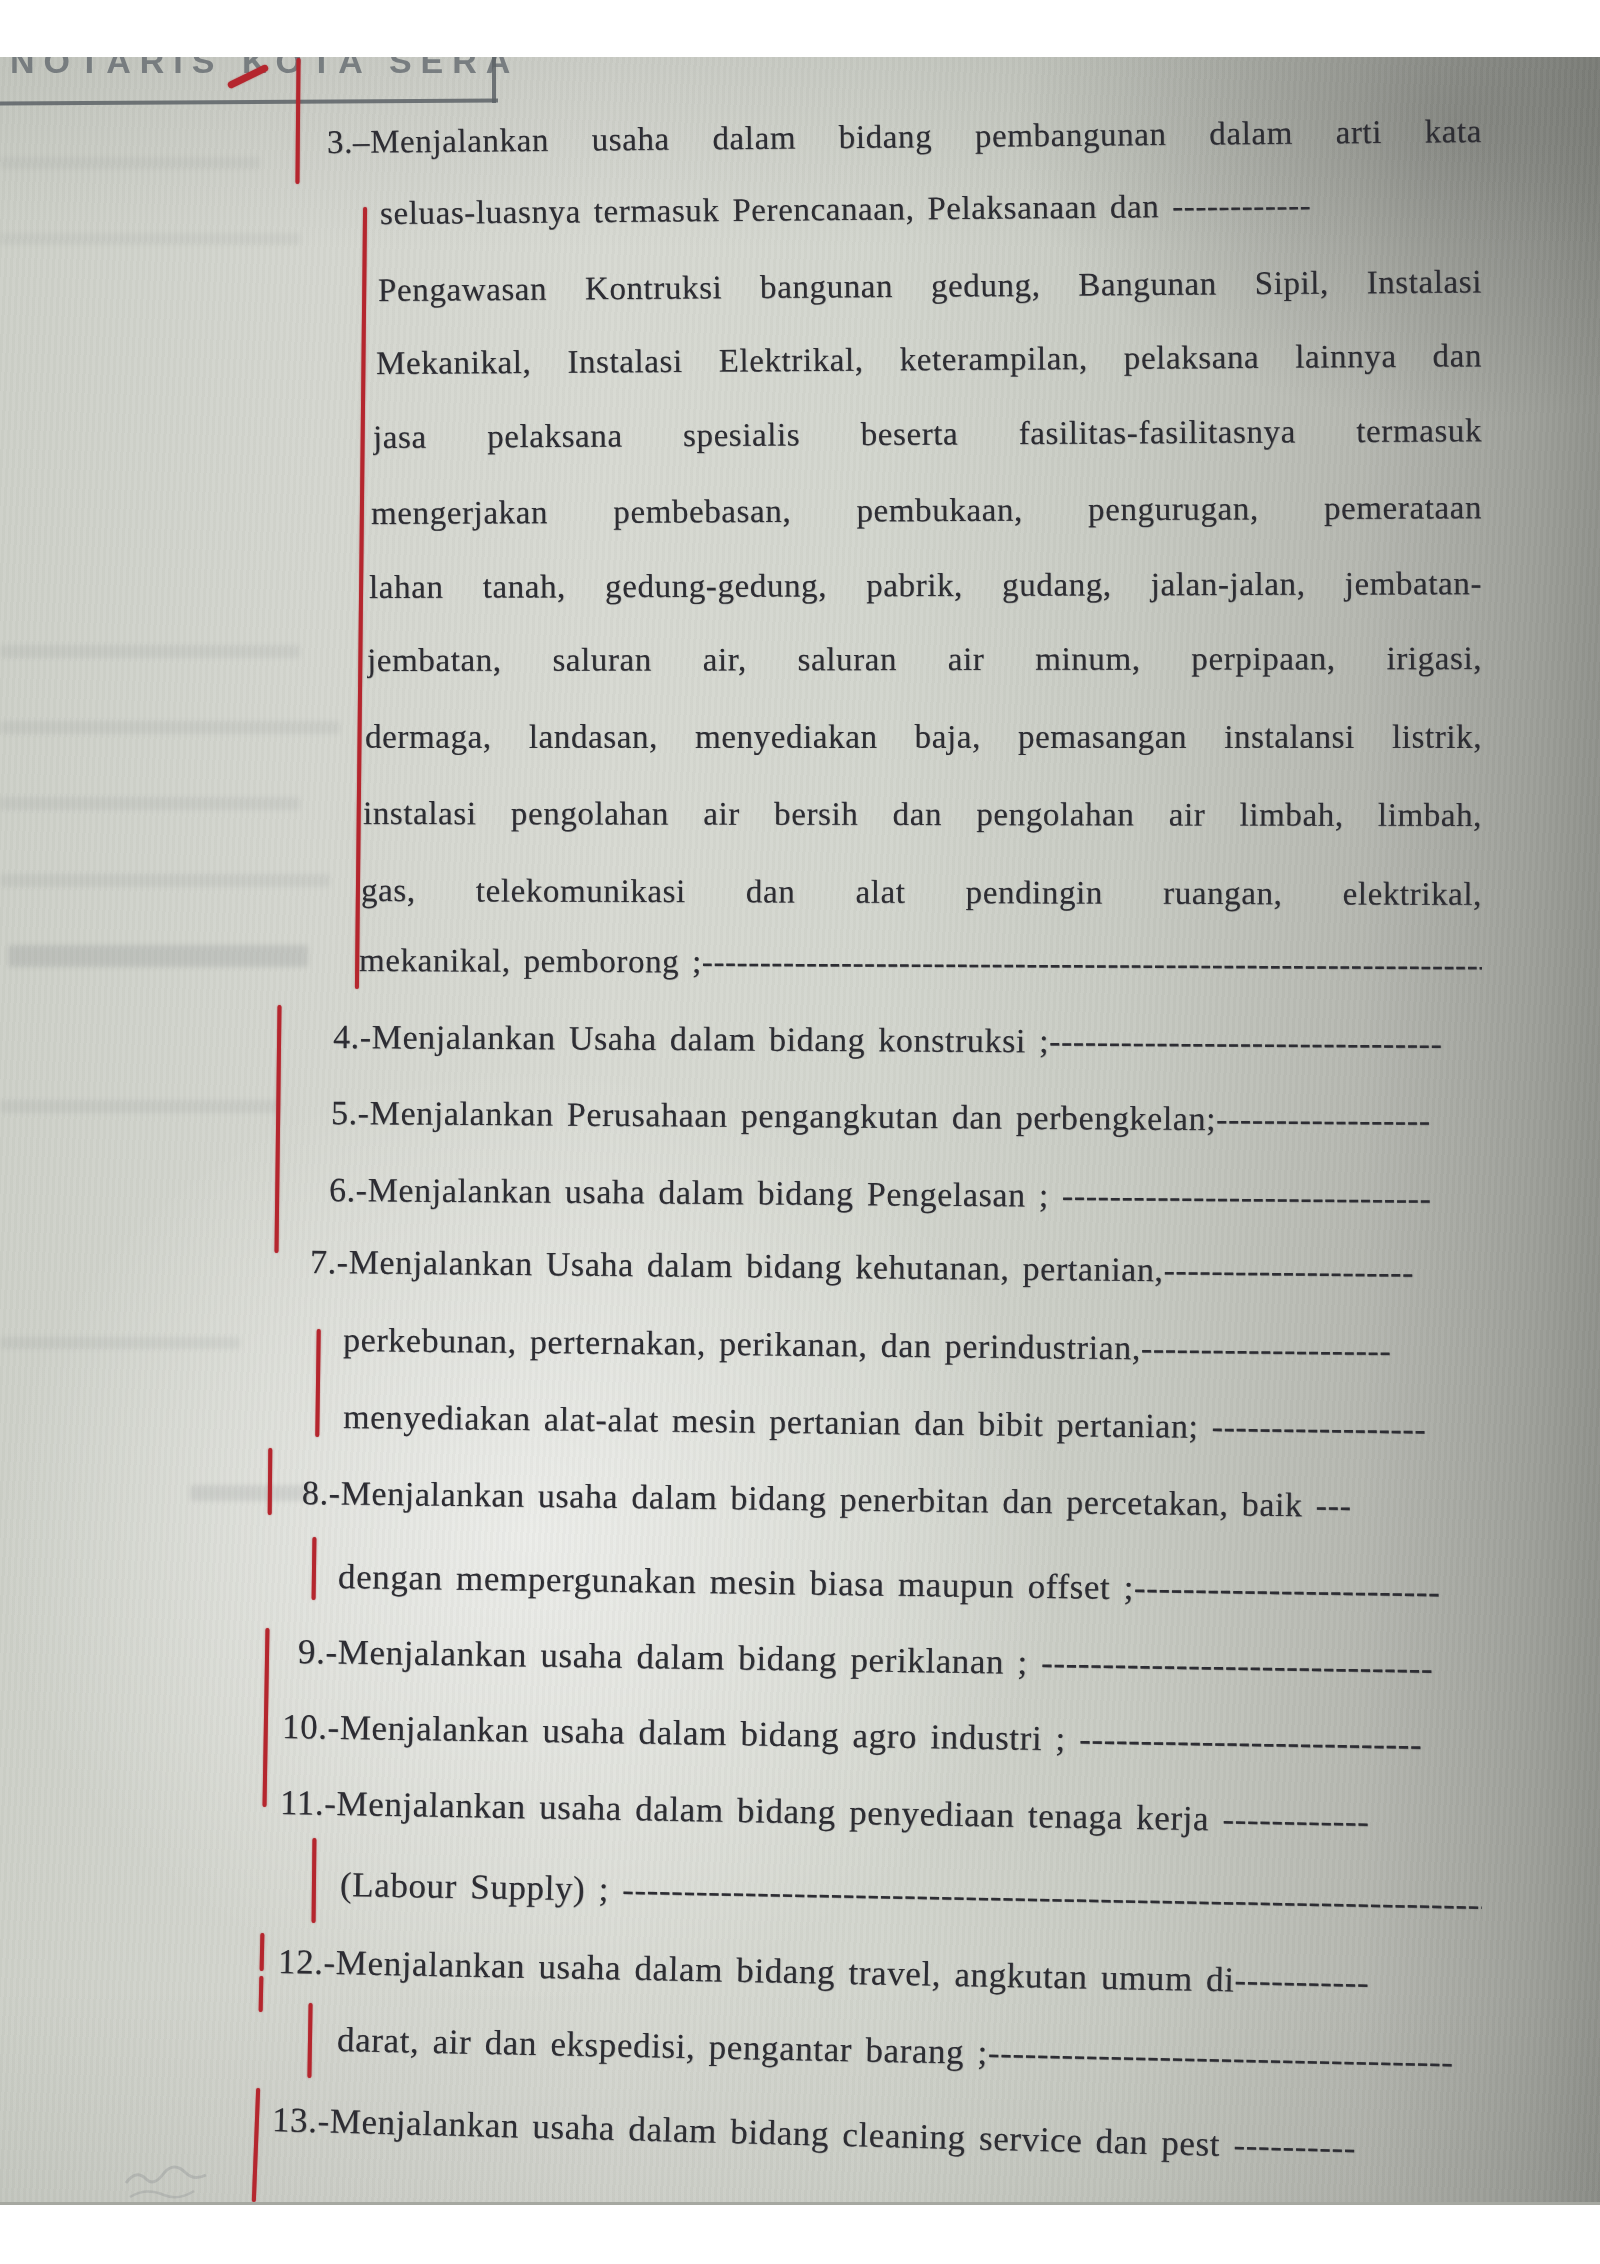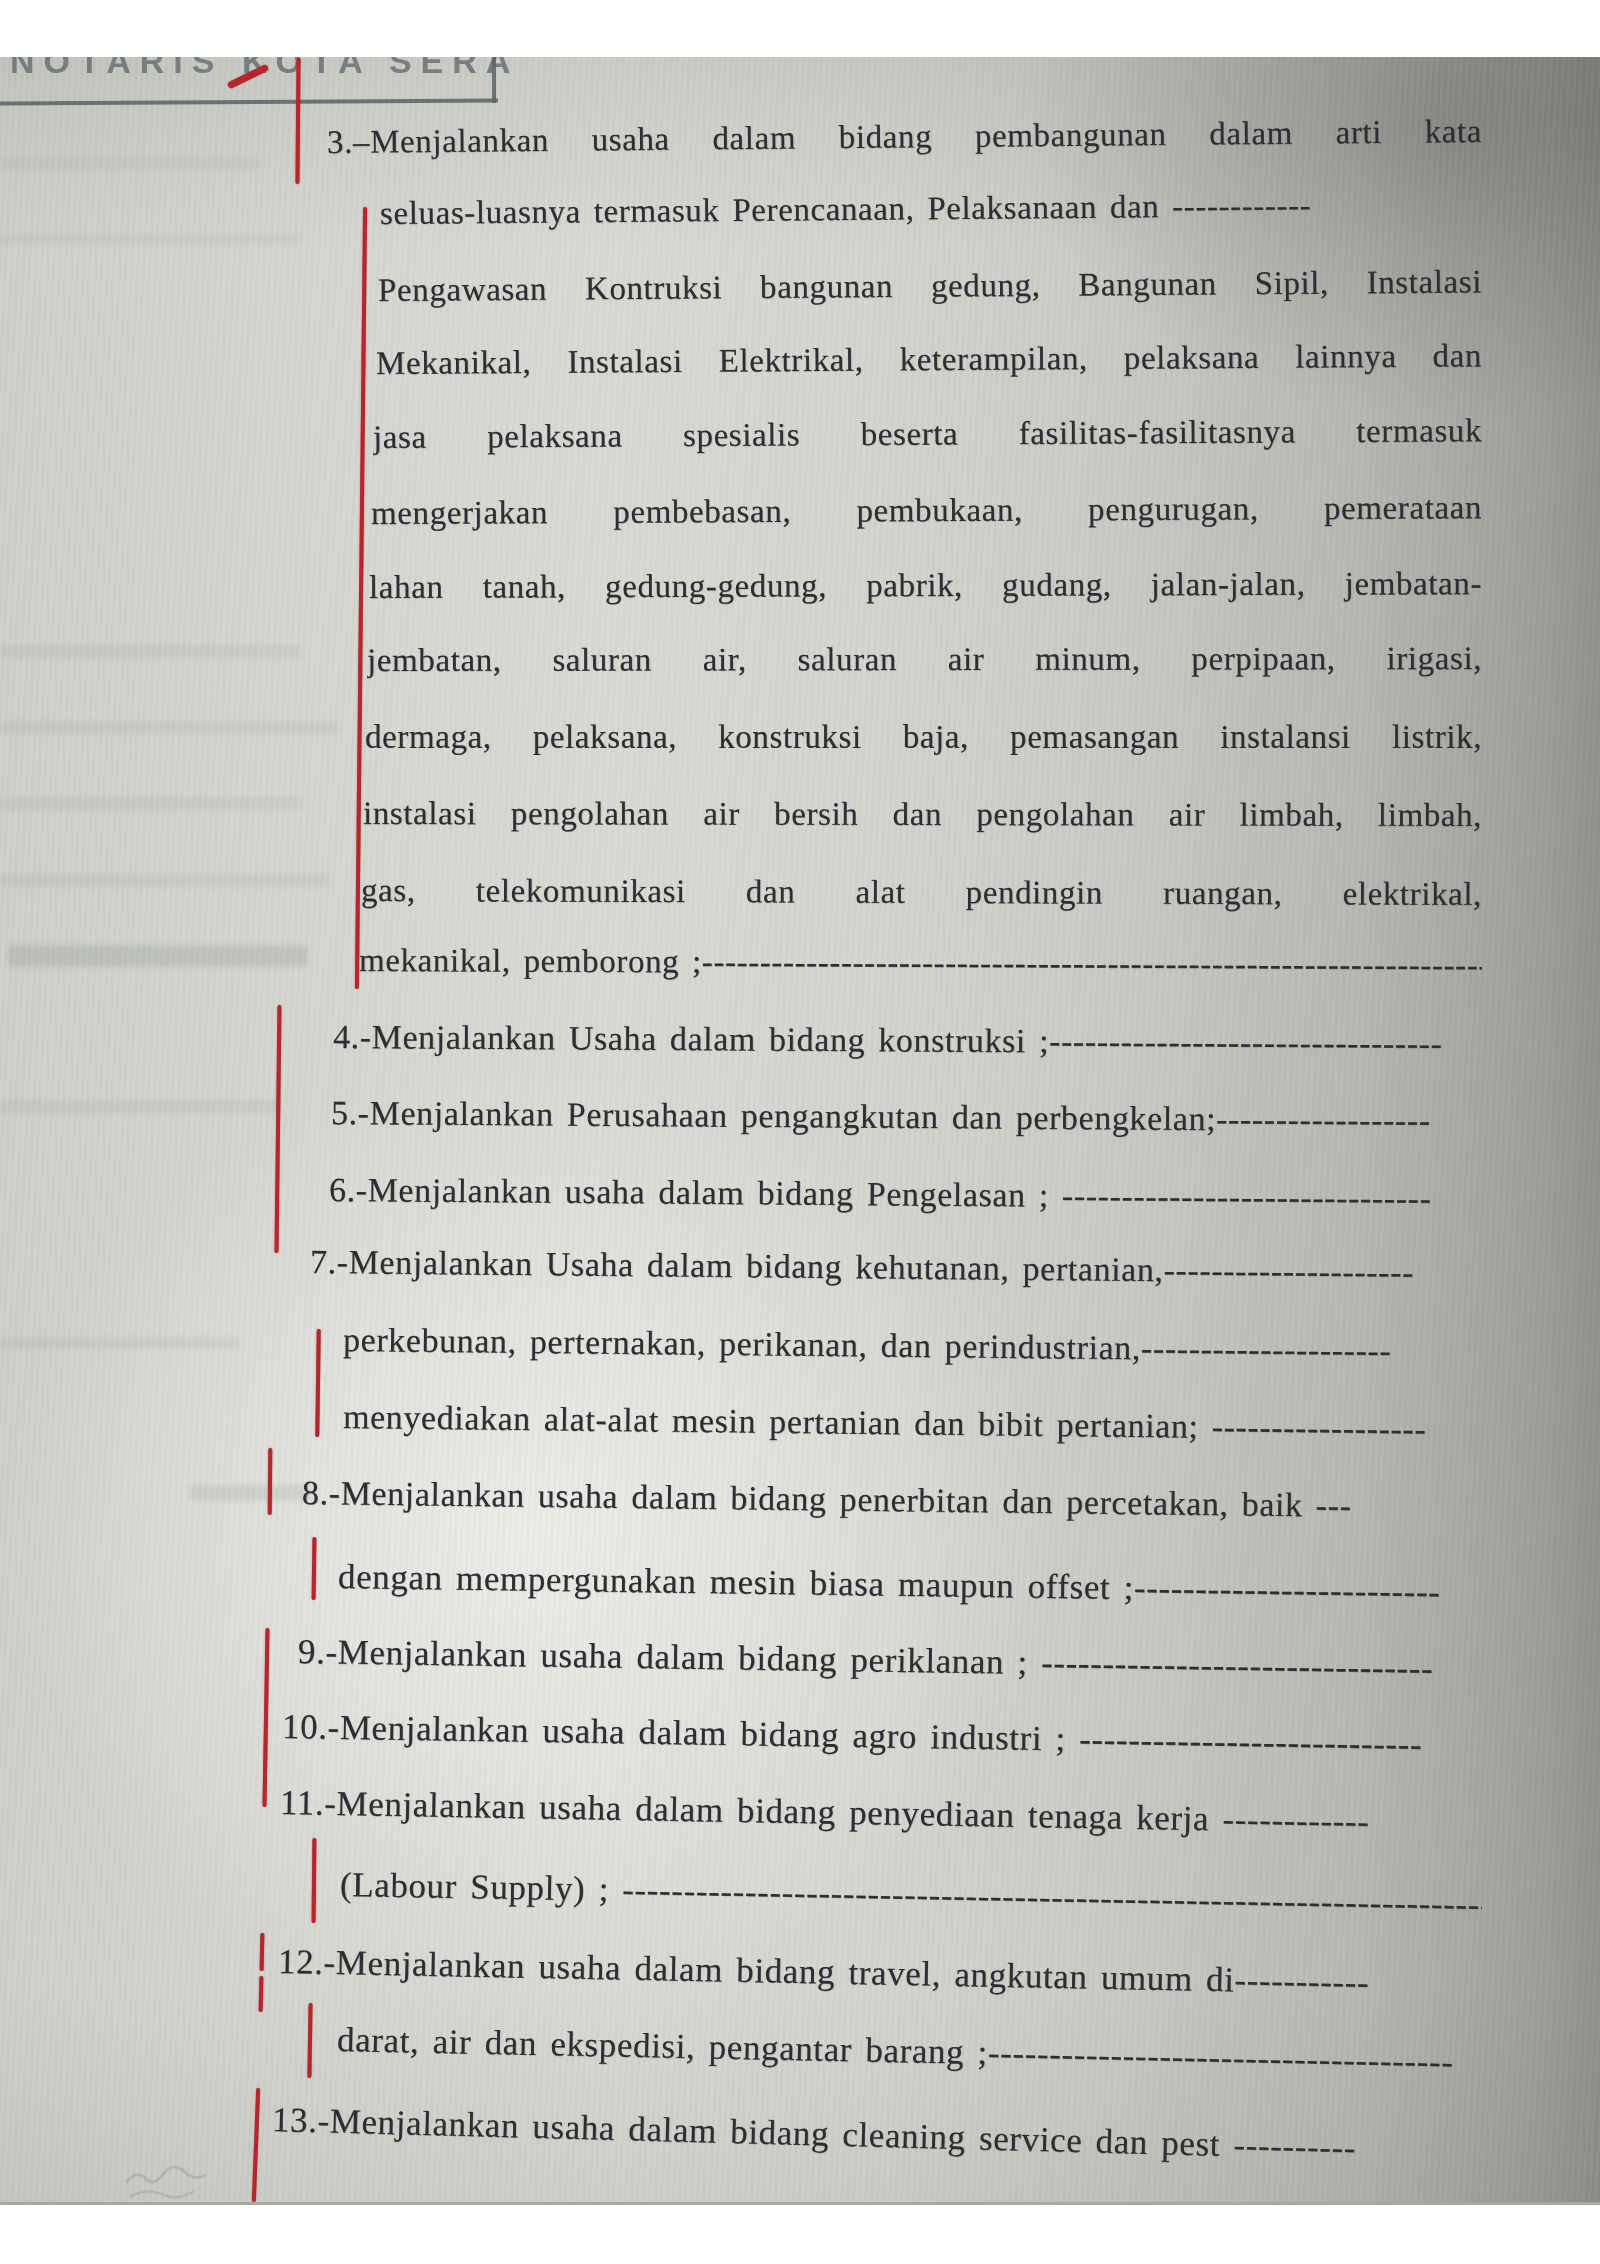--- a/index.html
+++ b/index.html
@@ -70,21 +70,21 @@
   </svg>
 
   <div class="ln s1 j" style="top:59px;  left:327px;width:1155px;transform:rotate(-0.55deg);">3.–Menjalankan usaha dalam bidang pembangunan dalam arti kata</div>
   <div class="ln s1" style="top:130px; left:380px;width:1102px;transform:rotate(-0.5deg);">seluas-luasnya termasuk Perencanaan, Pelaksanaan dan ------------</div>
   <div class="ln s1 j" style="top:207px; left:378px;width:1104px;transform:rotate(-0.45deg);">Pengawasan Kontruksi bangunan gedung, Bangunan Sipil, Instalasi</div>
   <div class="ln s1 j" style="top:280px; left:376px;width:1106px;transform:rotate(-0.4deg);">Mekanikal, Instalasi Elektrikal, keterampilan, pelaksana lainnya dan</div>
   <div class="ln s1 j" style="top:354px; left:373px;width:1109px;transform:rotate(-0.35deg);">jasa pelaksana spesialis beserta fasilitas-fasilitasnya termasuk</div>
   <div class="ln s1 j" style="top:430px; left:371px;width:1111px;transform:rotate(-0.3deg);">mengerjakan pembebasan, pembukaan, pengurugan, pemerataan</div>
   <div class="ln s1 j" style="top:504px; left:369px;width:1113px;transform:rotate(-0.2deg);">lahan tanah, gedung-gedung, pabrik, gudang, jalan-jalan, jembatan-</div>
   <div class="ln s1 j" style="top:577px; left:367px;width:1115px;transform:rotate(-0.1deg);">jembatan, saluran air, saluran air minum, perpipaan, irigasi,</div>
-  <div class="ln s1 j" style="top:654px; left:365px;width:1117px;transform:rotate(0deg);">dermaga, pelaksana, konstruksi baja, pemasangan instalansi listrik,</div>
+  <div class="ln s1 j" style="top:654px; left:365px;width:1117px;transform:rotate(0deg);">dermaga, landasan, menyediakan baja, pemasangan instalansi listrik,</div>
   <div class="ln s1 j" style="top:730px; left:363px;width:1119px;transform:rotate(0.1deg);">instalasi pengolahan air bersih dan pengolahan air limbah, limbah,</div>
   <div class="ln s1 j" style="top:807px; left:361px;width:1121px;transform:rotate(0.2deg);">gas, telekomunikasi dan alat pendingin ruangan, elektrikal,</div>
   <div class="ln s1" style="top:877px; left:359px;width:1123px;transform:rotate(0.25deg);">mekanikal, pemborong ;--------------------------------------------------------------------</div>
   <div class="ln s2" style="top:954px; left:333px;width:1149px;transform:rotate(0.35deg);">4.-Menjalankan Usaha dalam bidang konstruksi ;---------------------------------</div>
   <div class="ln s2" style="top:1030px;left:331px;width:1151px;transform:rotate(0.4deg);">5.-Menjalankan Perusahaan pengangkutan dan perbengkelan;------------------</div>
   <div class="ln s2" style="top:1107px;left:329px;width:1153px;transform:rotate(0.45deg);">6.-Menjalankan usaha dalam bidang Pengelasan ; -------------------------------</div>
   <div class="ln s2" style="top:1179px;left:310px;width:1172px;transform:rotate(0.55deg);">7.-Menjalankan Usaha dalam bidang kehutanan, pertanian,---------------------</div>
   <div class="ln s2" style="top:1257px;left:343px;width:1139px;transform:rotate(0.6deg);">perkebunan, perternakan, perikanan, dan perindustrian,---------------------</div>
   <div class="ln s2" style="top:1334px;left:343px;width:1139px;transform:rotate(0.65deg);">menyediakan alat-alat mesin pertanian dan bibit pertanian; ------------------</div>
   <div class="ln s2" style="top:1410px;left:302px;width:1180px;transform:rotate(0.7deg);">8.-Menjalankan usaha dalam bidang penerbitan dan percetakan, baik ---</div>

